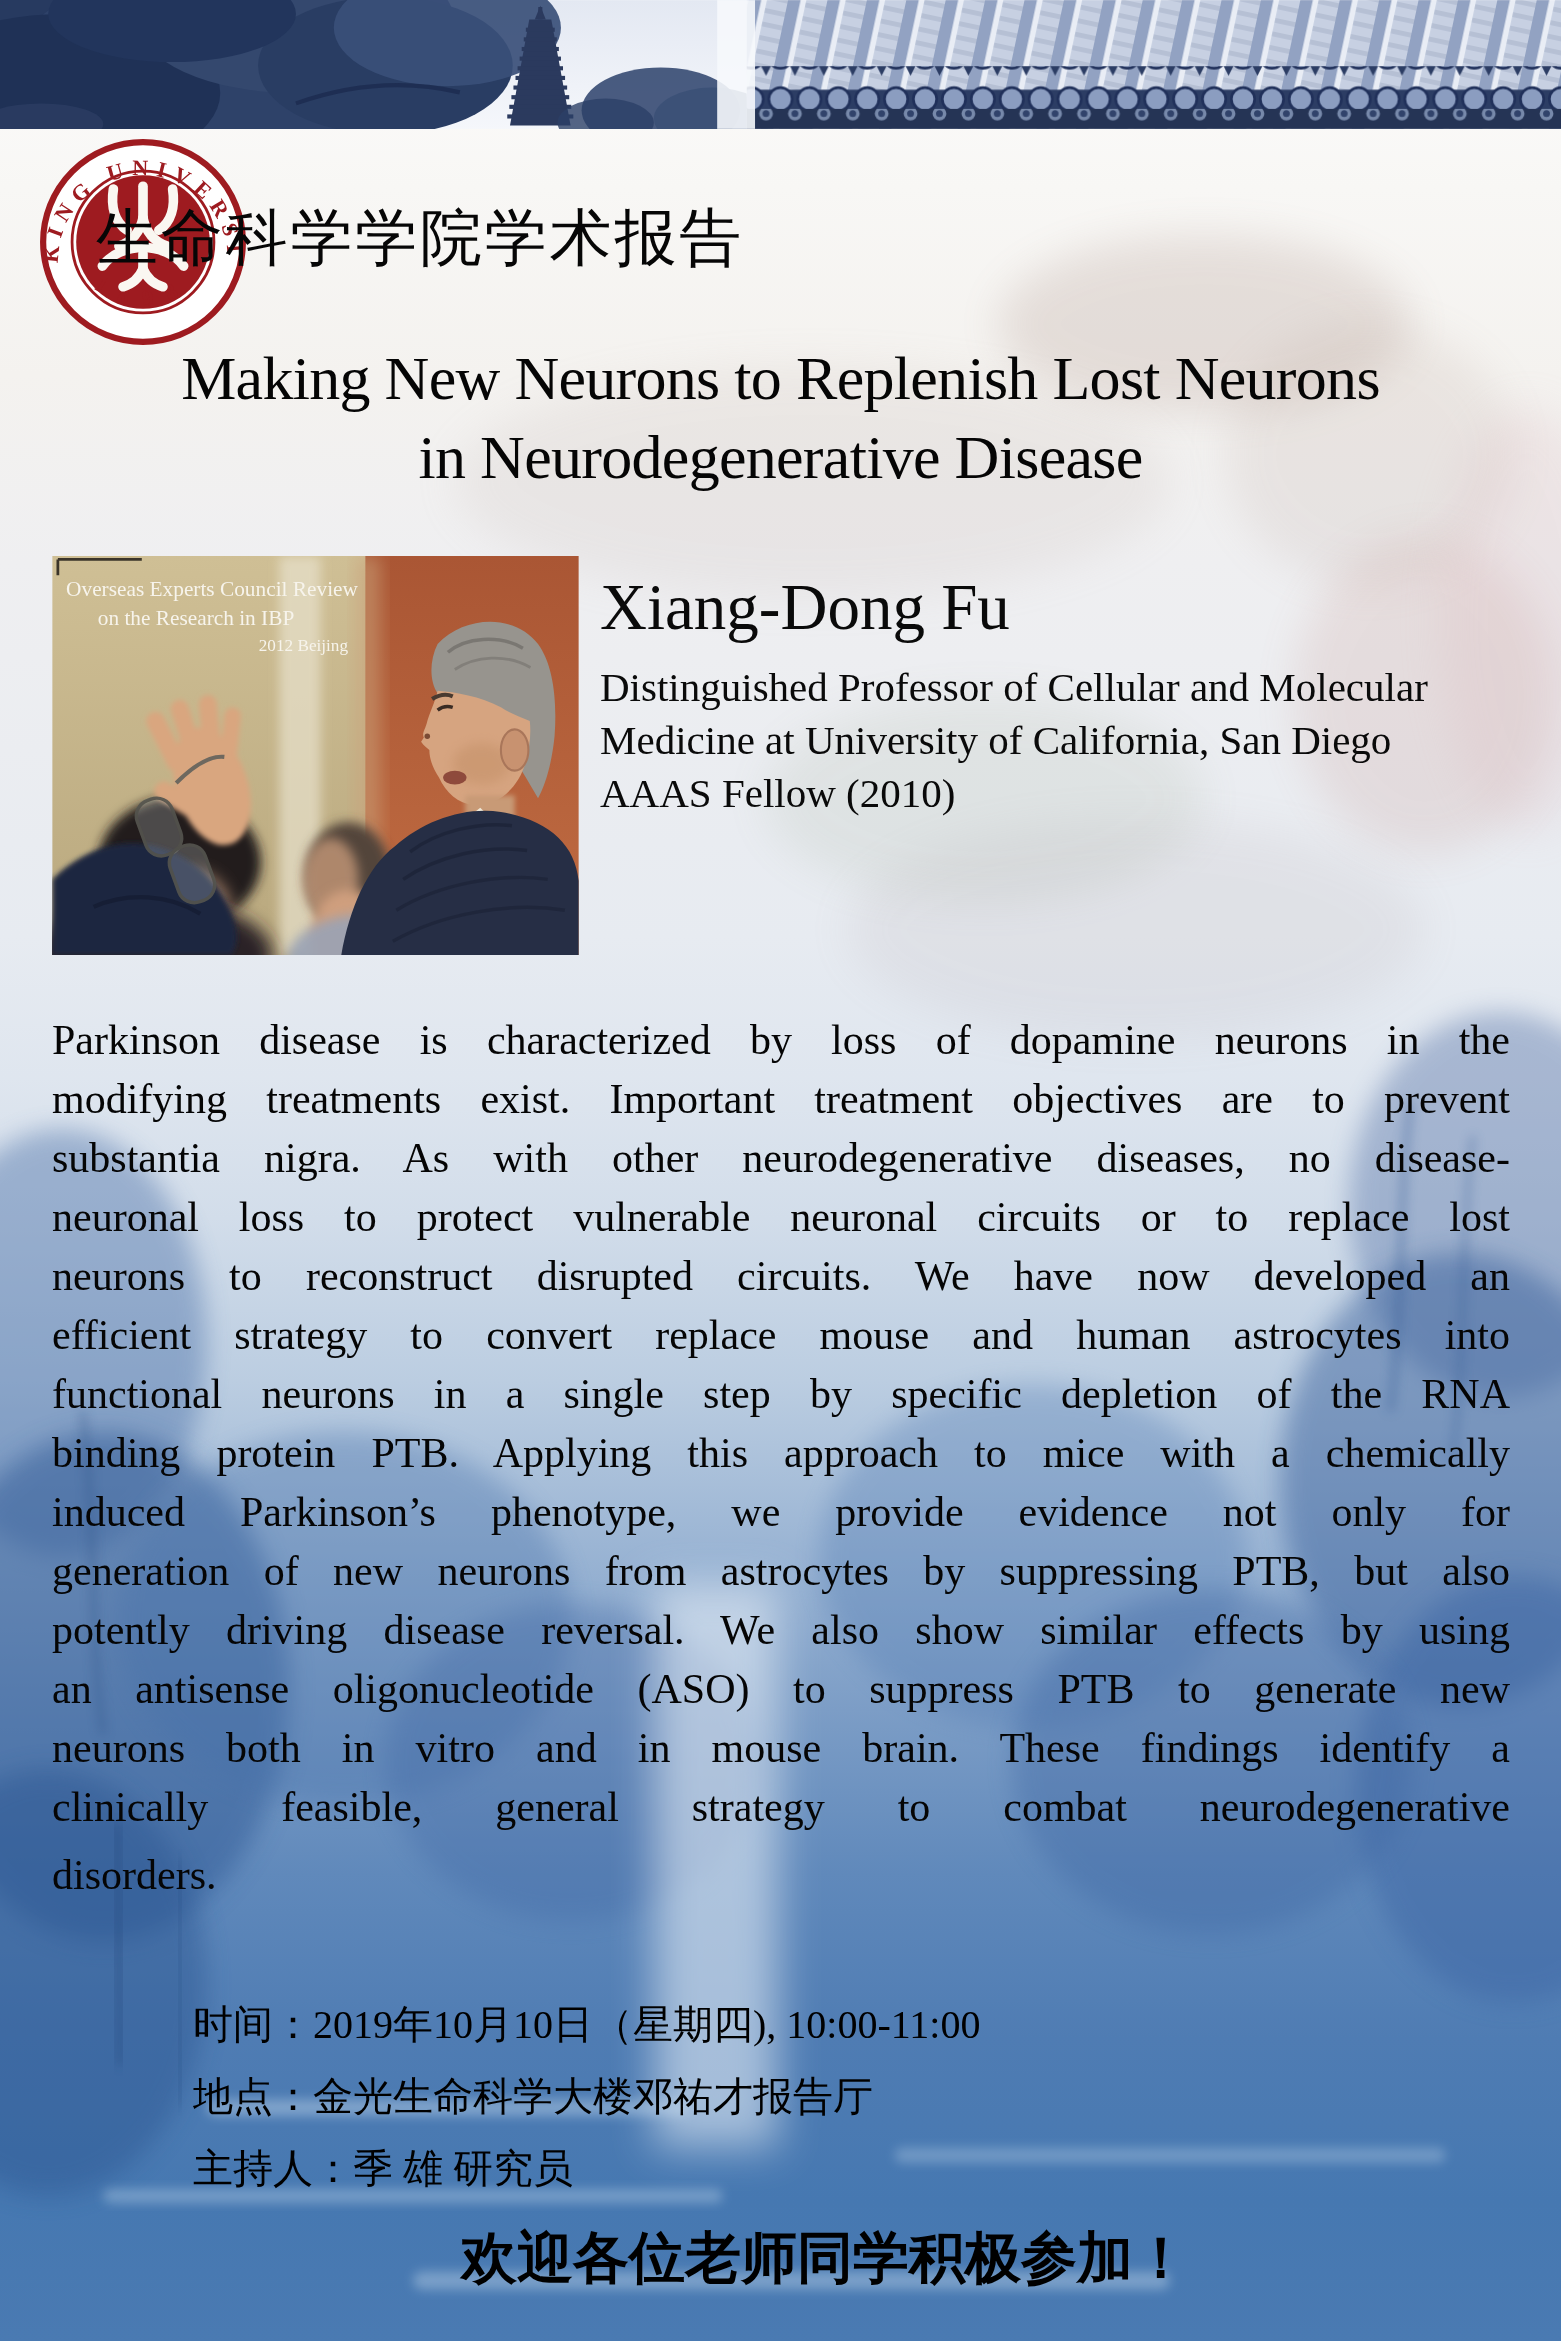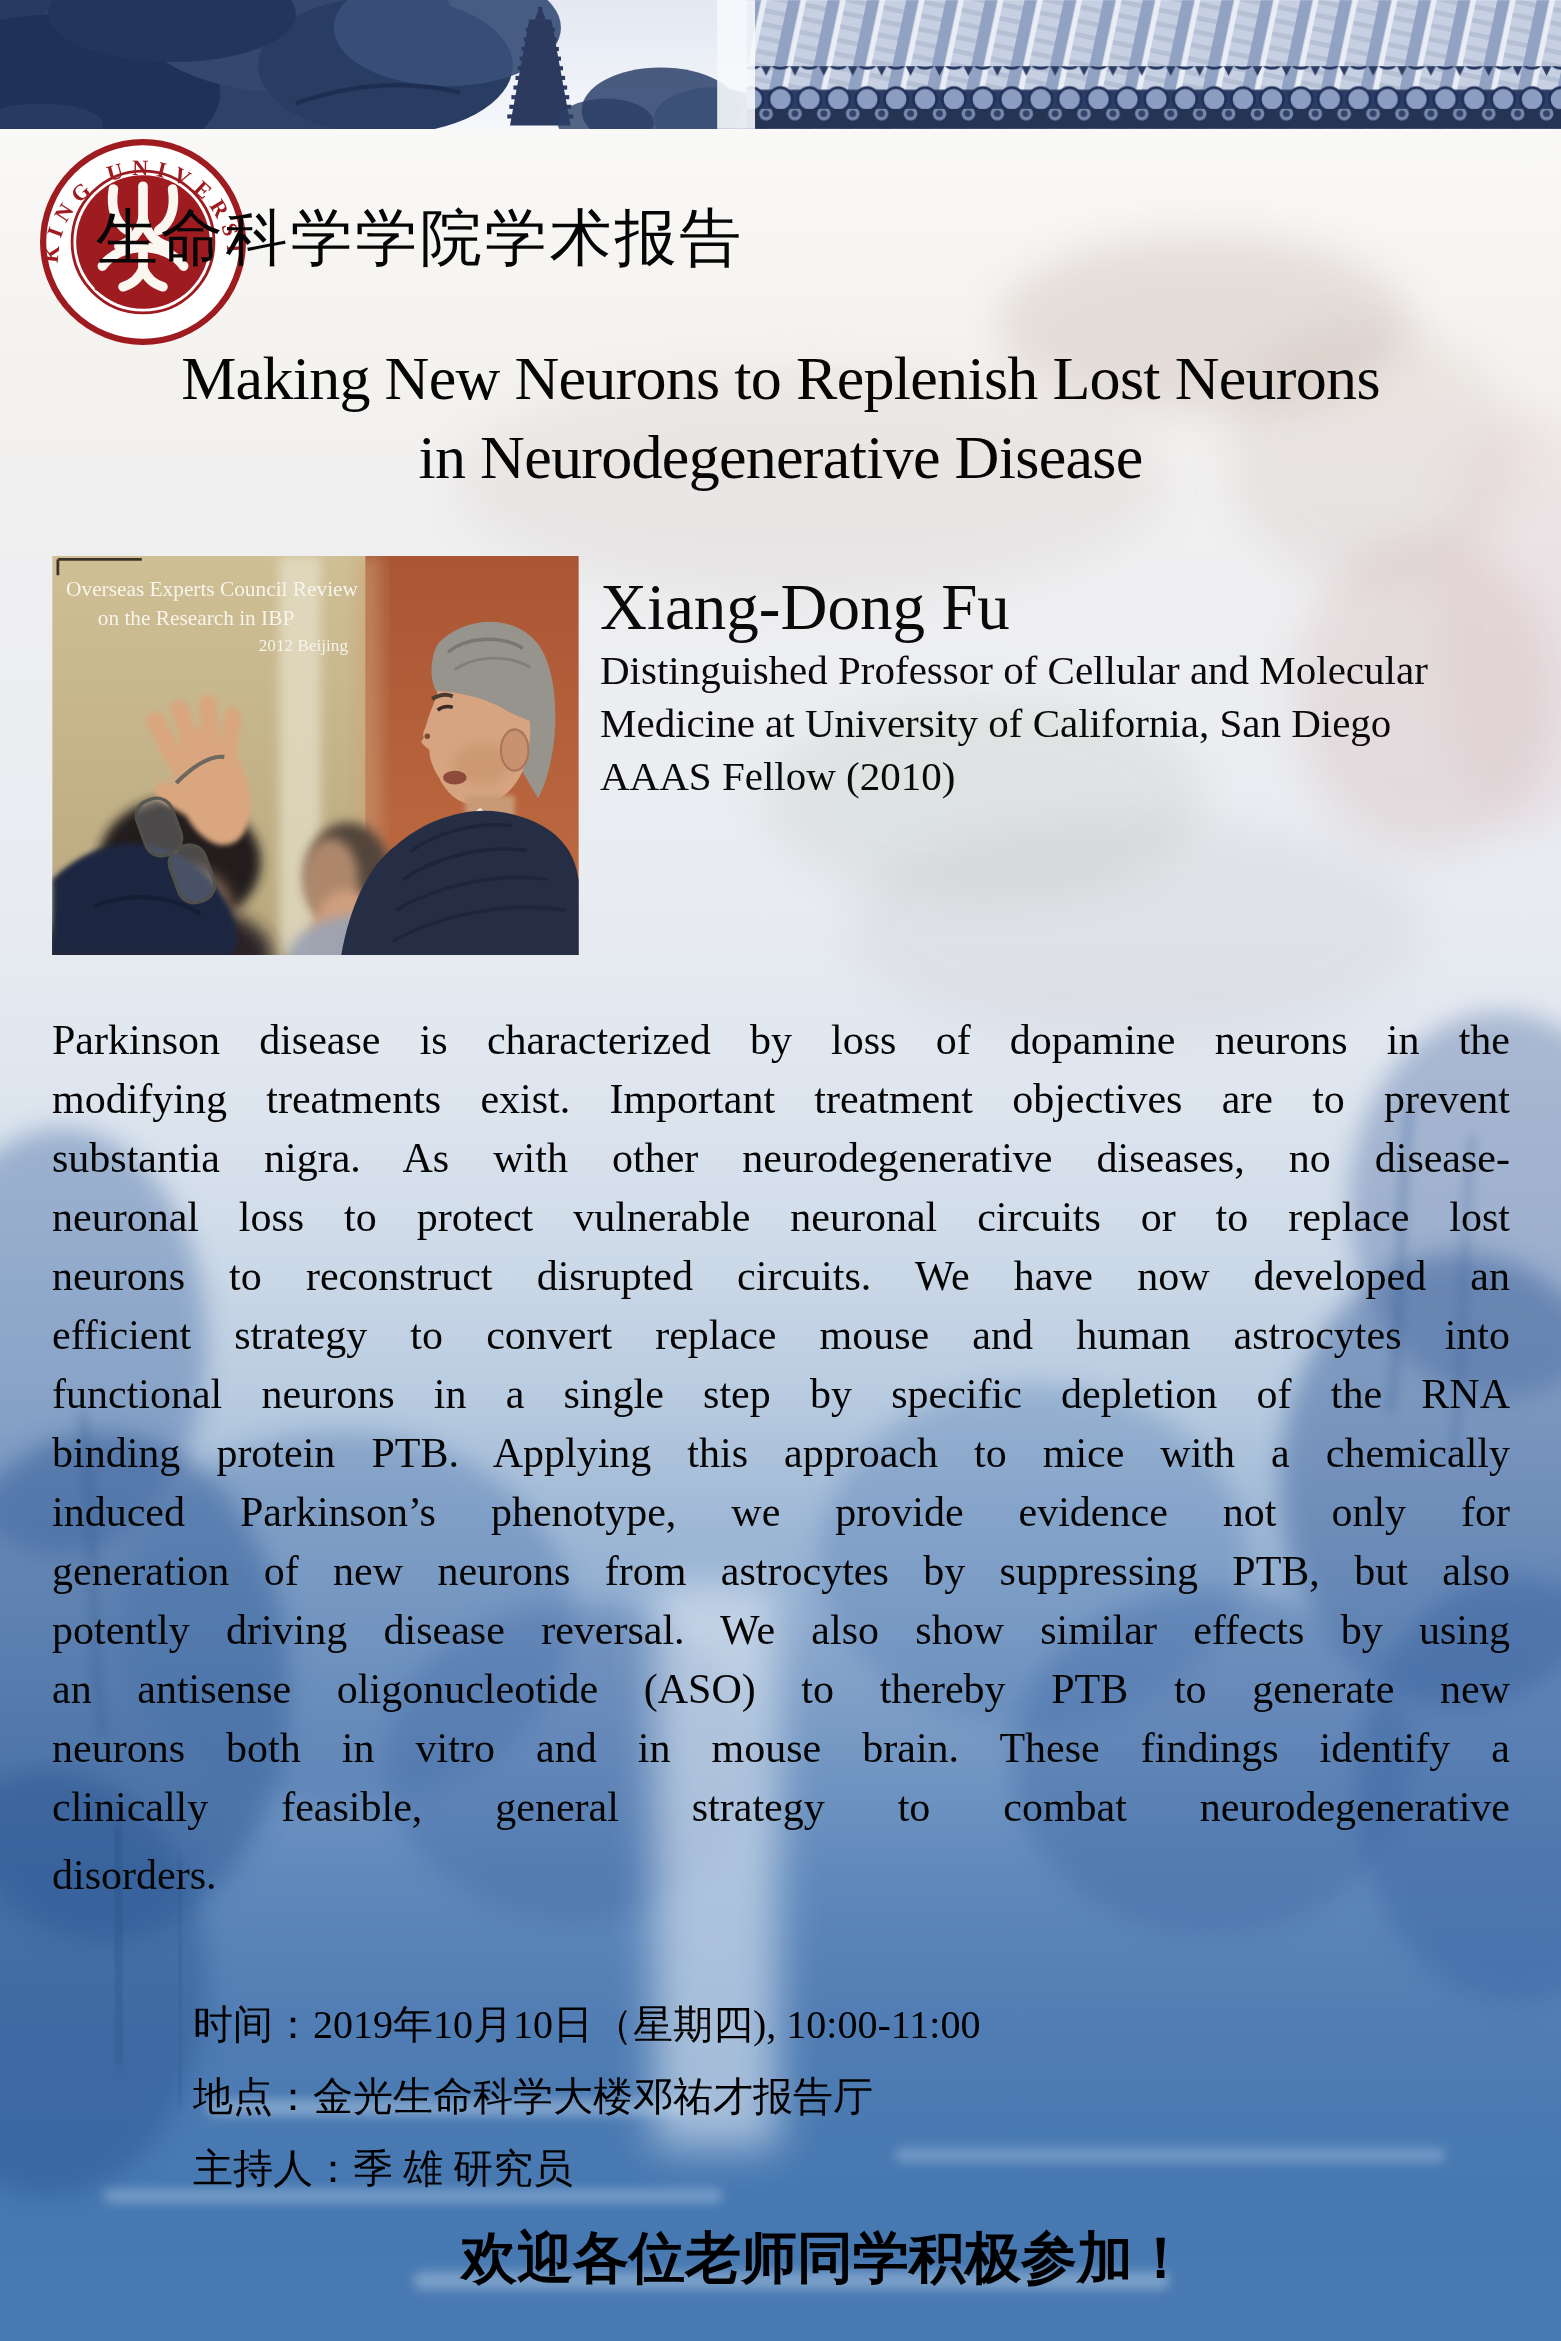--- a/index.html
+++ b/index.html
@@ -16,21 +16,21 @@
   .cn-title{
     top:204px;left:96px;right:20.7px;text-align:left;
     font-size:62px;line-height:1.1;color:#060606;letter-spacing:2.8px;
   }
   .en-title{
     top:339px;left:0;right:0;text-align:center;
     font-size:62px;line-height:79px;color:#050505;letter-spacing:-0.7px;
   }
   .speaker{left:600px;top:573px;width:936px;color:#0a0a0a;}
   .speaker .name{font-size:65px;line-height:1.05;}
-  .speaker .bio{margin-top:3px;font-size:41px;line-height:53px;}
+  .speaker .bio{margin-top:20px;font-size:41px;line-height:53px;}
   .abstract{left:52px;top:1011px;width:1458px;font-size:42px;color:#050505;}
   .abs-line{
     line-height:59px;white-space:normal;
     text-align:justify;text-align-last:justify;
   }
   .abs-line.last{text-align-last:left;margin-top:9px;}
   .details{left:193px;top:1989px;font-size:40px;font-weight:400;line-height:72px;color:#000;}
   .welcome{top:2221px;left:89px;right:0;text-align:center;font-size:56px;font-weight:700;color:#000;}
   .caption-t{font-family:"Liberation Serif","DejaVu Serif",serif;}
 </style>
@@ -292,21 +292,21 @@
       <div class="abs-line">modifying treatments exist. Important treatment objectives are to prevent</div>
       <div class="abs-line">substantia nigra. As with other neurodegenerative diseases, no disease-</div>
       <div class="abs-line">neuronal loss to protect vulnerable neuronal circuits or to replace lost</div>
       <div class="abs-line">neurons to reconstruct disrupted circuits. We have now developed an</div>
       <div class="abs-line">efficient strategy to convert replace mouse and human astrocytes into</div>
       <div class="abs-line">functional neurons in a single step by specific depletion of the RNA</div>
       <div class="abs-line">binding protein PTB. Applying this approach to mice with a chemically</div>
       <div class="abs-line">induced Parkinson’s phenotype, we provide evidence not only for</div>
       <div class="abs-line">generation of new neurons from astrocytes by suppressing PTB, but also</div>
       <div class="abs-line">potently driving disease reversal. We also show similar effects by using</div>
-      <div class="abs-line">an antisense oligonucleotide (ASO) to thereby PTB to generate new</div>
+      <div class="abs-line">an antisense oligonucleotide (ASO) to suppress PTB to generate new</div>
       <div class="abs-line">neurons both in vitro and in mouse brain. These findings identify a</div>
       <div class="abs-line">clinically feasible, general strategy to combat neurodegenerative</div>
       <div class="abs-line last">disorders.</div>
     </div>
 
   <div class="abs details">
     <div><span>时间：</span><span>2019年10月10日（星期四), 10:00-11:00</span></div>
     <div><span>地点：</span><span>金光生命科学大楼邓祐才报告厅</span></div>
     <div><span>主持人：</span><span>季 雄 研究员</span></div>
   </div>

